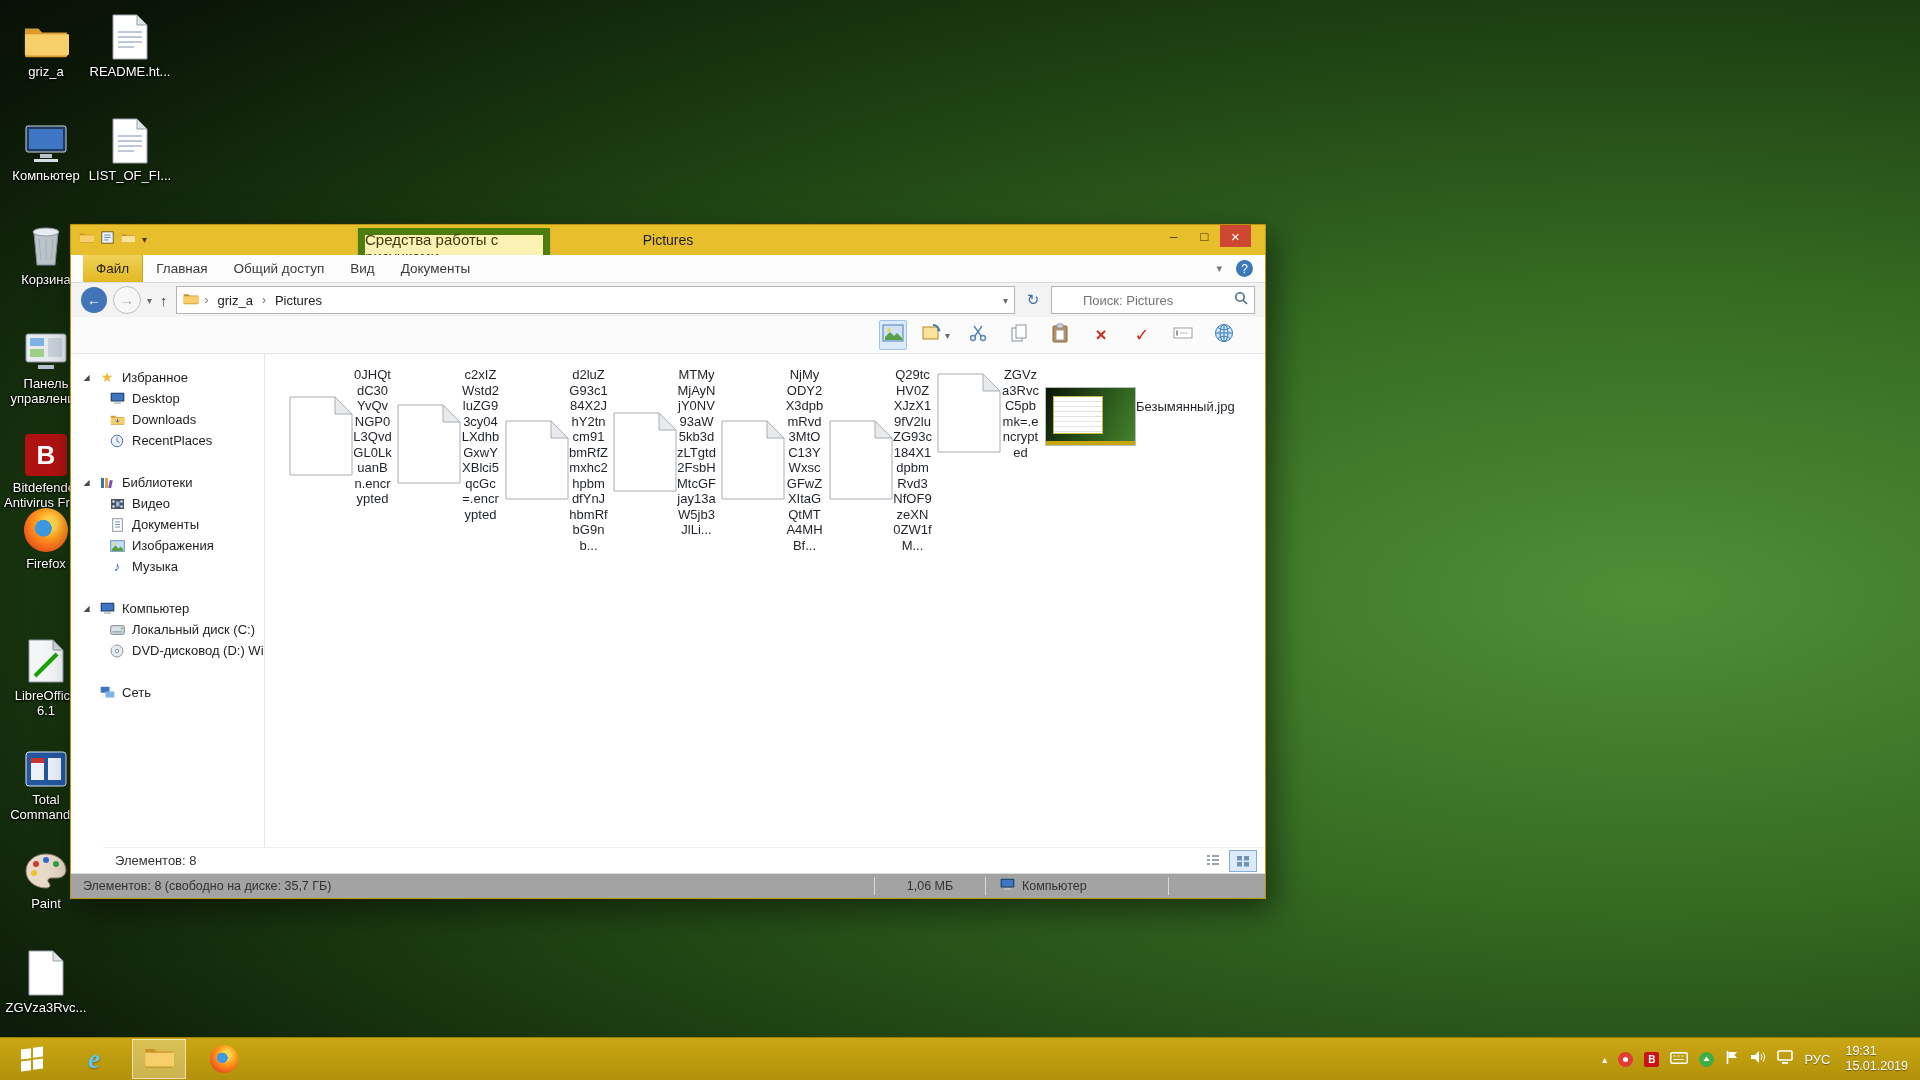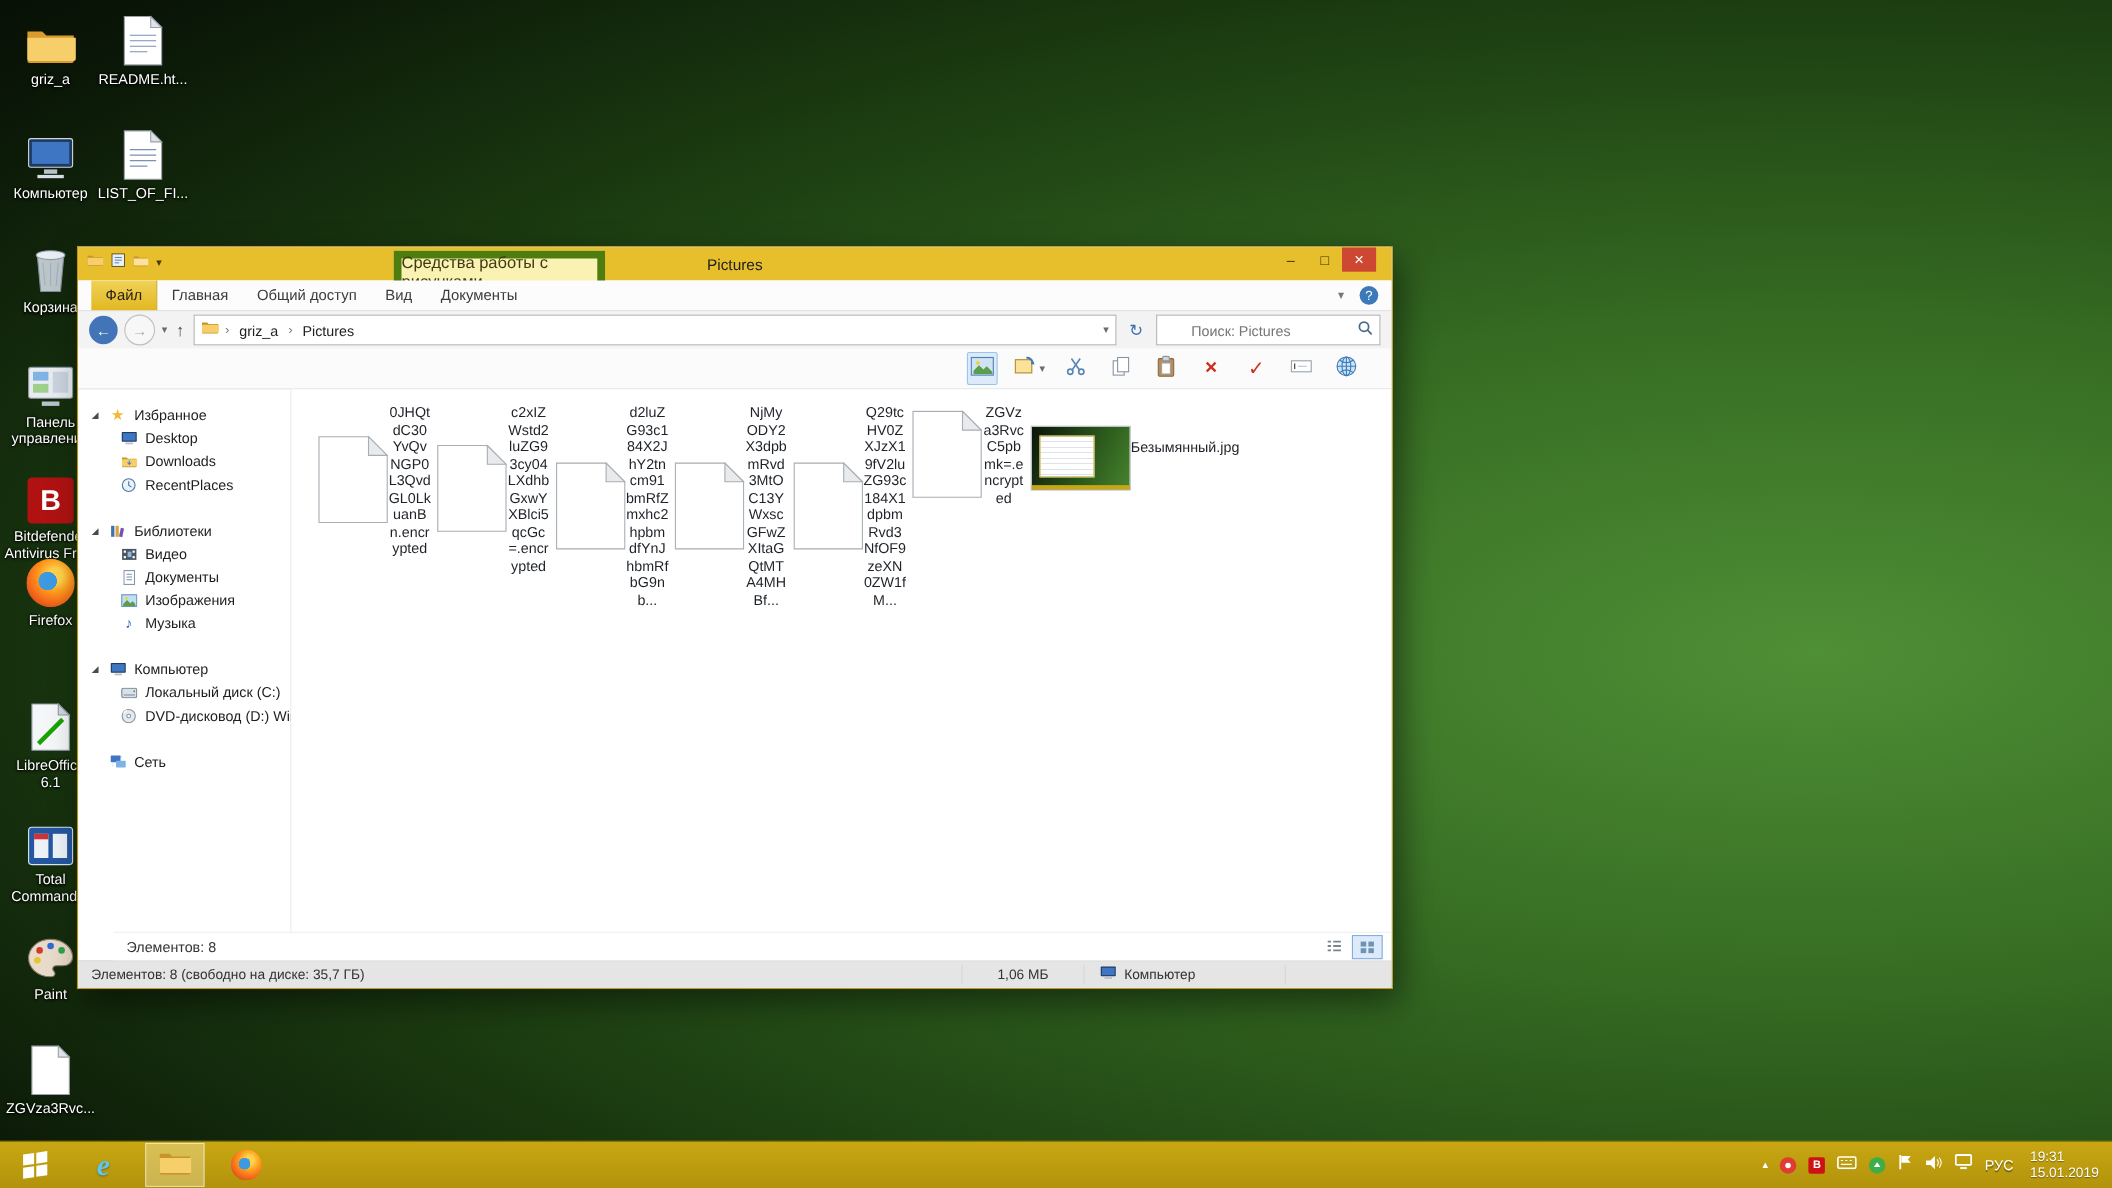--- a/index.html
+++ b/index.html
@@ -91,21 +91,21 @@
     border:1px solid #C9B344;
     background-image:repeating-linear-gradient(#fff 0 4px,#dfe3e7 4px 5px);}
   .thumb::after{content:"";position:absolute;left:0;right:0;bottom:0;height:4px;background:#C7A513;}
   
   .innerstatus{height:25px;display:flex;align-items:center;border-top:1px solid #EFEFEF;
     position:relative;flex:0 0 auto;background:#fff;margin-left:32px;}
   .innerstatus .cnt{padding-left:12px;font-size:13px;color:#333;}
   .viewbtns{position:absolute;right:8px;top:2px;display:flex;gap:3px;}
   .vbtn{width:26px;height:20px;display:flex;align-items:center;justify-content:center;}
   .vbtn.sel{background:#DCEAF9;border:1px solid #84ACDD;}
-  .statusbar{height:24px;background:#e5e5e5;border-top:1px solid #DCDCDC;display:flex;
+  .statusbar{height:24px;background:#a3a3a3;border-top:1px solid #DCDCDC;display:flex;
     align-items:stretch;font-size:12.5px;color:#333;flex:0 0 auto;}
   .statusbar .lft{flex:1;display:flex;align-items:center;padding-left:12px;}
   .ssep{width:1px;background:#D8D8D8;margin:3px 0;}
   .scell{display:flex;align-items:center;}
   .scell.size{width:110px;justify-content:center;}
   .scell.loc{width:168px;gap:7px;padding-left:14px;}
   .scell.tail{width:96px;}
   
   #taskbar{position:absolute;left:0;right:0;bottom:0;height:42px;
     background:linear-gradient(#C9A713,#B2920B);border-top:1px solid #9A7E06;
@@ -580,20 +580,29 @@
       <div class="tile">
         <div class="iconbox">
           <svg width="64" height="80" viewBox="0 0 64 80">
               <path d="M1 1h45l17 17v61H1z" fill="#fff" stroke="#a6adb4"></path>
               <path d="M46 1l17 17H46z" fill="#e8eaec" stroke="#a6adb4"></path>
             </svg>
         </div>
         <div class="fname">d2luZG93c184X2JhY2tncm91bmRfZmxhc2hpbmdfYnJhbmRfbG9nb...</div>
       </div>
 
+      <div class="tile">
+        <div class="iconbox">
+          <svg width="64" height="80" viewBox="0 0 64 80">
+              <path d="M1 1h45l17 17v61H1z" fill="#fff" stroke="#a6adb4"></path>
+              <path d="M46 1l17 17H46z" fill="#e8eaec" stroke="#a6adb4"></path>
+            </svg>
+        </div>
+        <div class="fname">MTMyMjAyNjY0NV93aW5kb3dzLTgtd2FsbHMtcGFjay13aW5jb3JlLi...</div>
+      </div>
 
       <div class="tile">
         <div class="iconbox">
           <svg width="64" height="80" viewBox="0 0 64 80">
               <path d="M1 1h45l17 17v61H1z" fill="#fff" stroke="#a6adb4"></path>
               <path d="M46 1l17 17H46z" fill="#e8eaec" stroke="#a6adb4"></path>
             </svg>
         </div>
         <div class="fname">NjMyODY2X3dpbmRvd3MtOC13YWxscGFwZXItaGQtMTA4MHBf...</div>
       </div>

